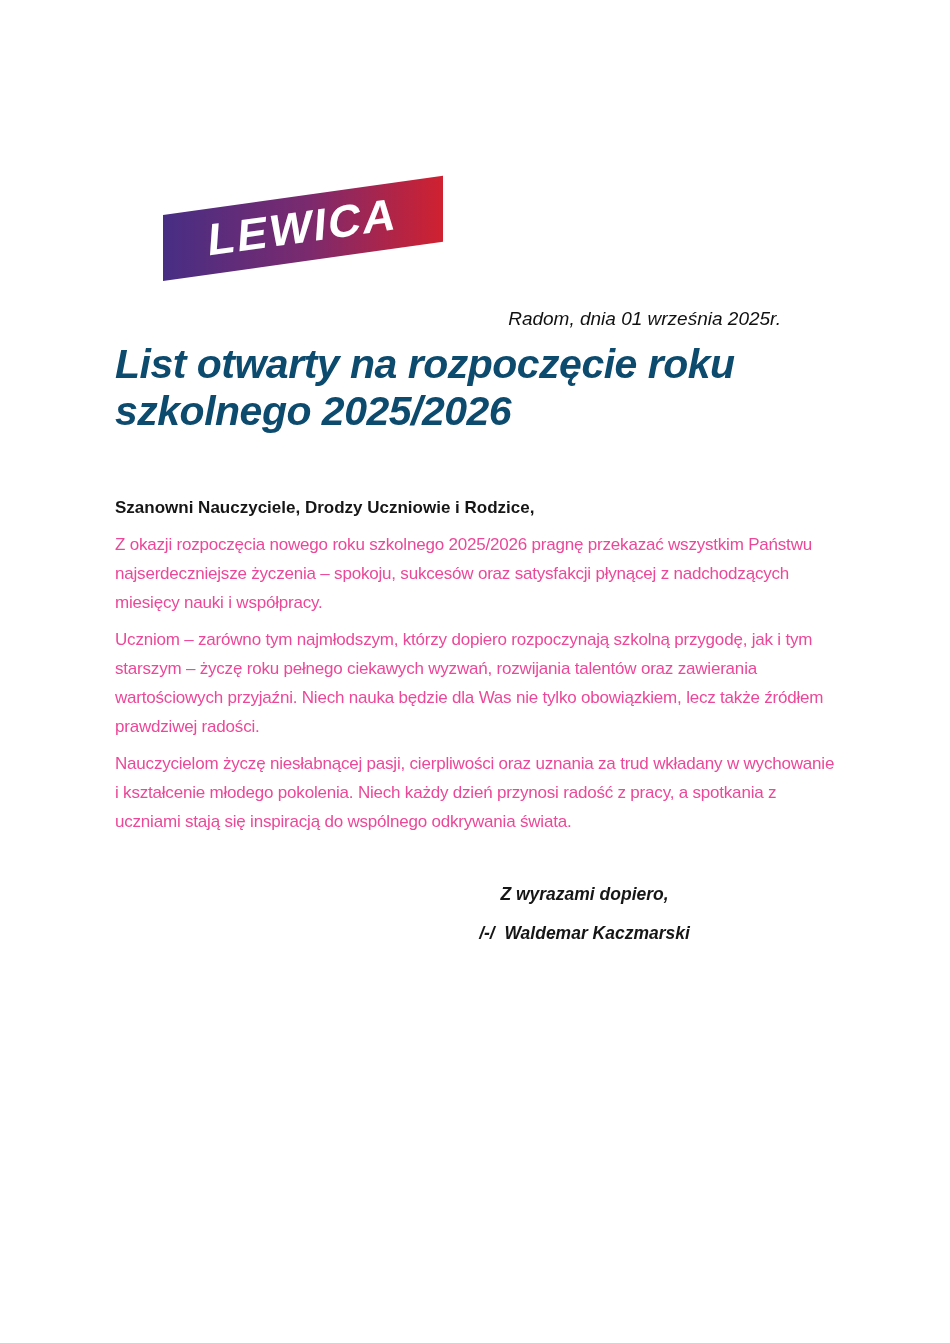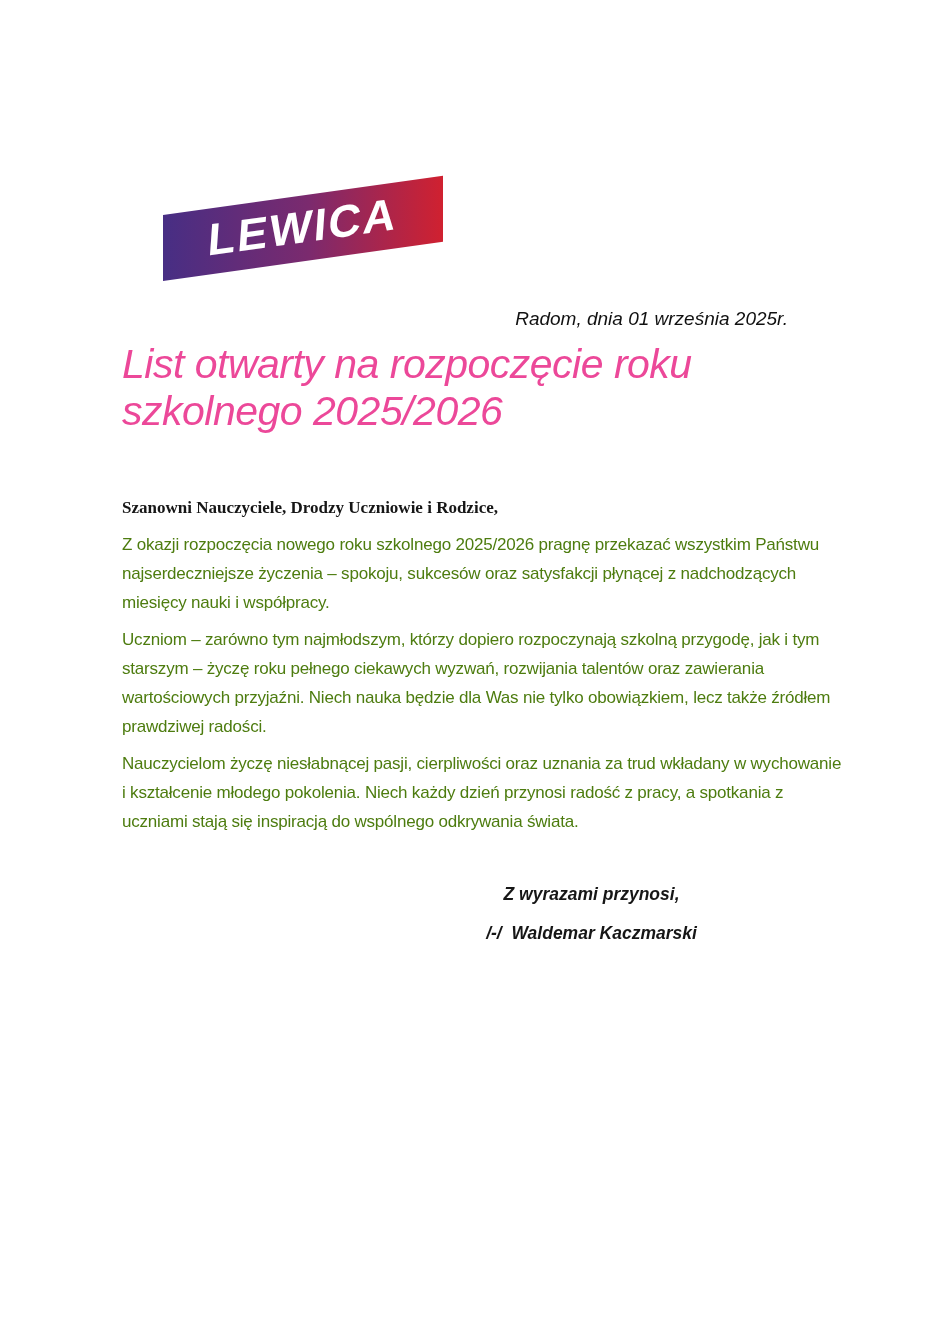--- a/index.html
+++ b/index.html
@@ -37,57 +37,56 @@
     font-size: 45px;
     letter-spacing: 2px;
     line-height: 1;
     transform: skewX(-4deg);
     padding-bottom: 3px;
     user-select: none;
   }
   
   .content {
     position: absolute;
-    left: 122px;
+    left: 115px;
     top: 307px;
     width: 724px;
     color: #1b1b1b;
   }
   .dateline {
     text-align: right;
     padding-right: 58px;
     font-style: italic;
     font-size: 19px;
     line-height: 24px;
     color: #111111;
   }
   .title {
     margin: 10px 0 0 0;
     max-width: 640px;
     font-size: 41px;
-    font-weight: 400;
+    font-weight: 700;
     font-style: italic;
     line-height: 47px;
     letter-spacing: -0.5px;
-    color: #ec4899;
+    color: #0c4a6e;
   }
   .salutation {
     margin: 58px 0 0 0;
     font-weight: 700;
     font-size: 17px;
     line-height: 29px;
     color: #161616;
-    font-family: Liberation Serif, serif;
   }
   .para {
     margin: 8px 0 0 0;
     font-size: 17px;
     line-height: 29px;
     letter-spacing: -0.2px;
-    color: #4d7c0f;
+    color: #ec4899;
   }
   .signature {
     margin: 48px 0 0 215px;
     width: 509px;
     text-align: center;
   }
   .sig-line {
     font-weight: 700;
     font-style: italic;
     font-size: 17.5px;
@@ -116,18 +115,18 @@
 
     <p class="para">Z okazji rozpoczęcia nowego roku szkolnego 2025/2026 pragnę przekazać wszystkim Państwu najserdeczniejsze życzenia – spokoju, sukcesów oraz satysfakcji płynącej z nadchodzących miesięcy nauki i współpracy.</p>
 
     <p class="para">Uczniom – zarówno tym najmłodszym, którzy dopiero rozpoczynają szkolną przygodę, jak i tym starszym – życzę roku pełnego ciekawych wyzwań, rozwijania talentów oraz zawierania wartościowych przyjaźni. Niech nauka będzie dla Was nie tylko obowiązkiem, lecz także źródłem prawdziwej radości.</p>
 
     <p class="para">Nauczycielom życzę niesłabnącej pasji, cierpliwości oraz uznania za trud wkładany w wychowanie i kształcenie młodego pokolenia. Niech każdy dzień przynosi radość z pracy, a spotkania z uczniami stają się inspiracją do wspólnego odkrywania świata.</p>
 
 
 
     <div class="signature">
-      <div class="sig-line">Z wyrazami przynosi,</div>
+      <div class="sig-line">Z wyrazami dopiero,</div>
       <div class="sig-line">/-/  Waldemar Kaczmarski</div>
     </div>
 
   </div>
 </div>
 
 </body></html>

